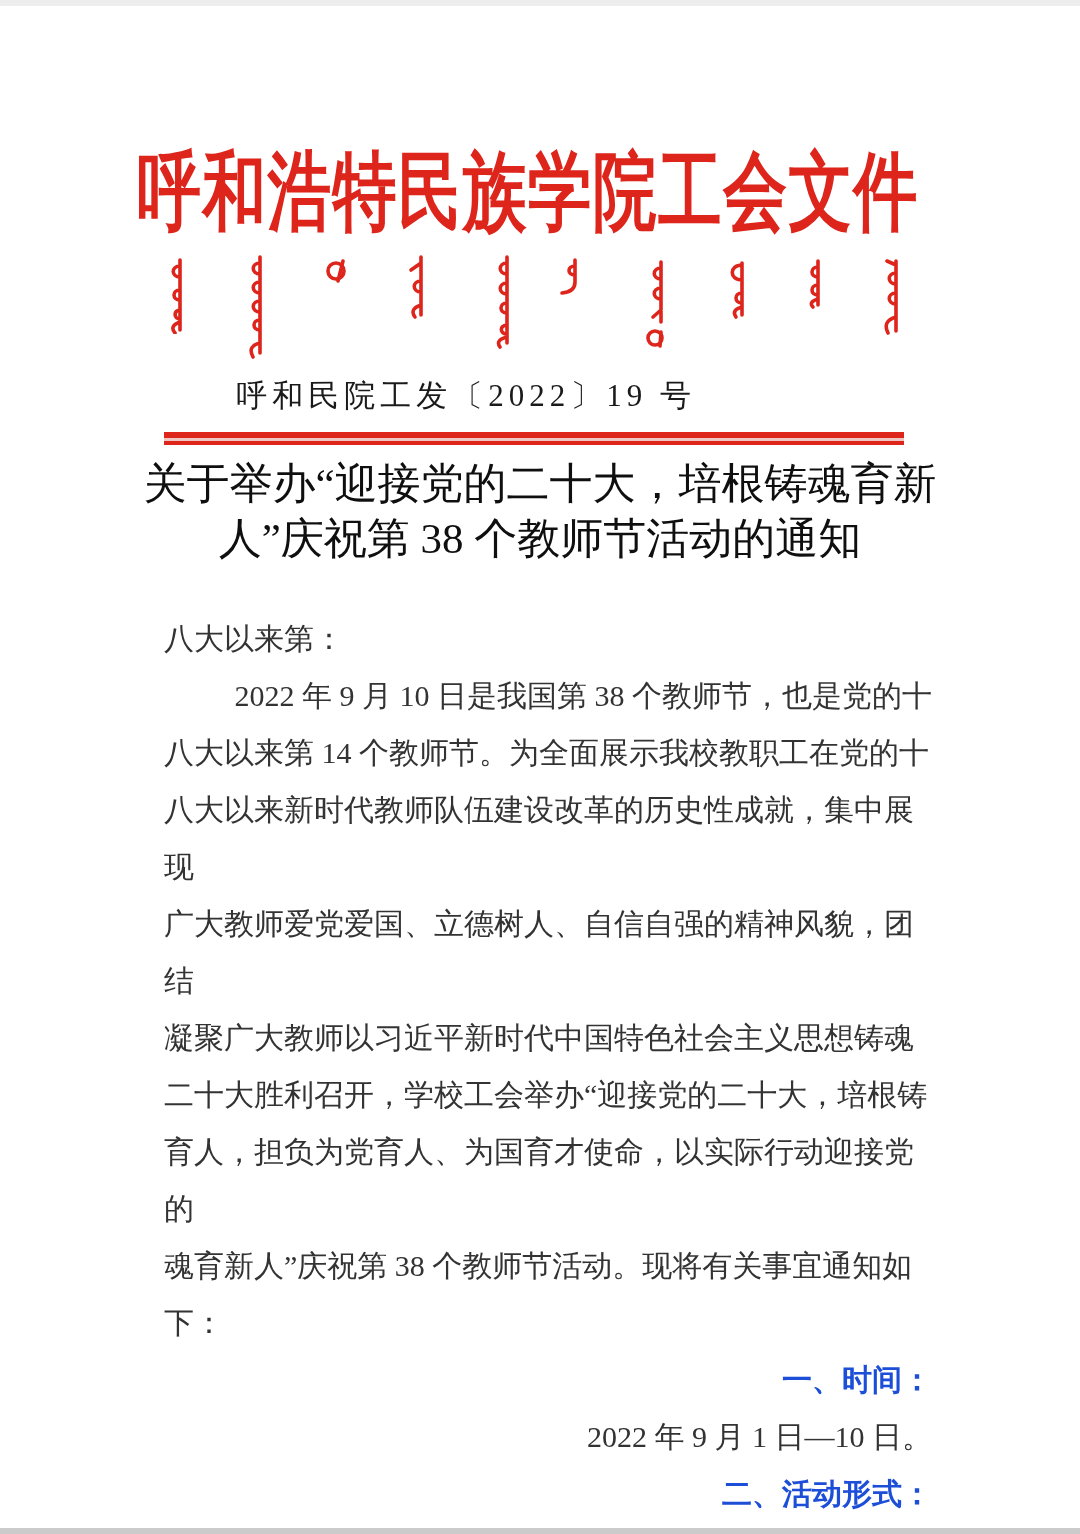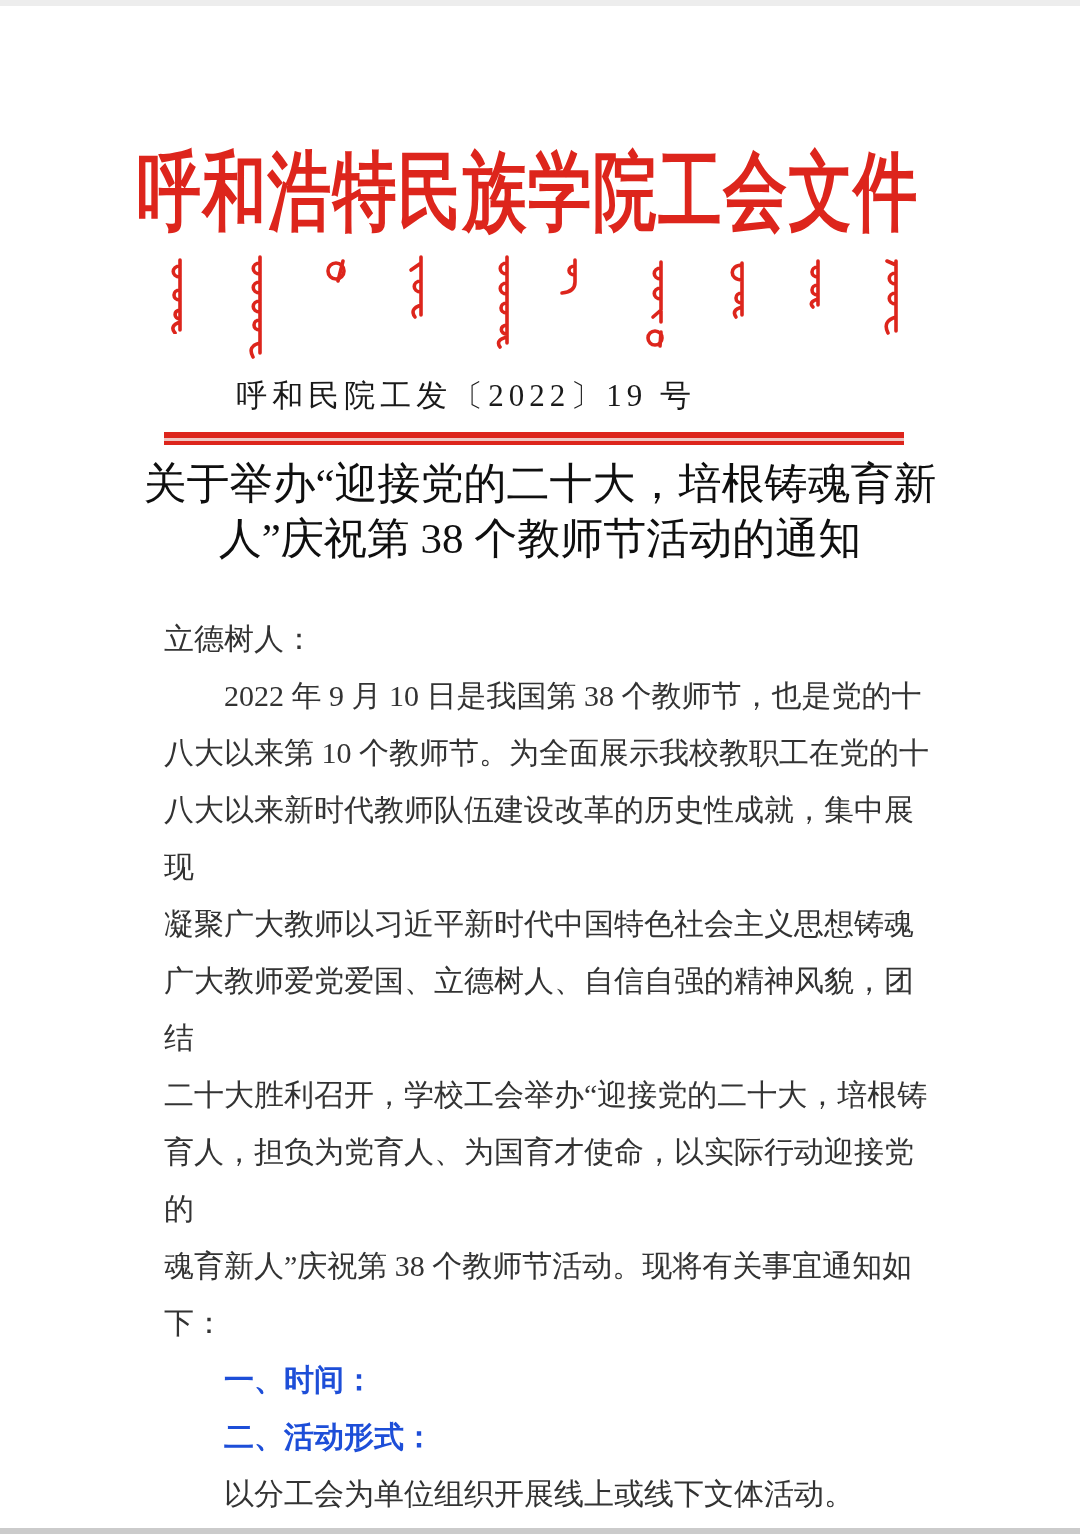--- a/index.html
+++ b/index.html
@@ -64,21 +64,21 @@
     color:#0f0f0f;
   }
 
   
   .body-block{
     position:absolute;top:610px;left:164px;width:768px;
     font-size:30px;line-height:57px;
     color:var(--body-ink);
   }
   .line{min-height:57px;}
-  .indent{text-indent:60px;}
+  .indent{text-indent:60px;text-align:right;}
   .head{
     font-family:"Liberation Sans","DejaVu Sans",sans-serif;
     font-weight:700;
     color:#1d4ed8;
   }
 </style>
 </head>
 <body>
 
 <div class="edge-strip top"></div>
@@ -130,28 +130,29 @@
   <div class="gap"></div>
   <div class="thin"></div>
 </div>
 
 <div class="doc-title">
   <div>关于举办“迎接党的二十大，培根铸魂育新</div>
   <div>人”庆祝第 38 个教师节活动的通知</div>
 </div>
 
 <div class="body-block">
-  <div class="line">立德树人：</div>
+  <div class="line">八大以来第：</div>
   <div class="line indent">2022 年 9 月 10 日是我国第 38 个教师节，也是党的十</div>
-  <div class="line">八大以来第 10 个教师节。为全面展示我校教职工在党的十</div>
+  <div class="line">八大以来第 14 个教师节。为全面展示我校教职工在党的十</div>
   <div class="line">八大以来新时代教师队伍建设改革的历史性成就，集中展现</div>
+  <div class="line">广大教师爱党爱国、立德树人、自信自强的精神风貌，团结</div>
   <div class="line">凝聚广大教师以习近平新时代中国特色社会主义思想铸魂</div>
-  <div class="line">广大教师爱党爱国、立德树人、自信自强的精神风貌，团结</div>
   <div class="line">二十大胜利召开，学校工会举办“迎接党的二十大，培根铸</div>
   <div class="line">育人，担负为党育人、为国育才使命，以实际行动迎接党的</div>
   <div class="line">魂育新人”庆祝第 38 个教师节活动。现将有关事宜通知如</div>
   <div class="line">下：</div>
   <div class="line indent head">一、时间：</div>
+  <div class="line indent">2022 年 9 月 1 日—10 日。</div>
   <div class="line indent head">二、活动形式：</div>
   <div class="line indent">以分工会为单位组织开展线上或线下文体活动。</div>
 </div>
 
 <div class="edge-strip bottom"></div>
 
 </body></html>

